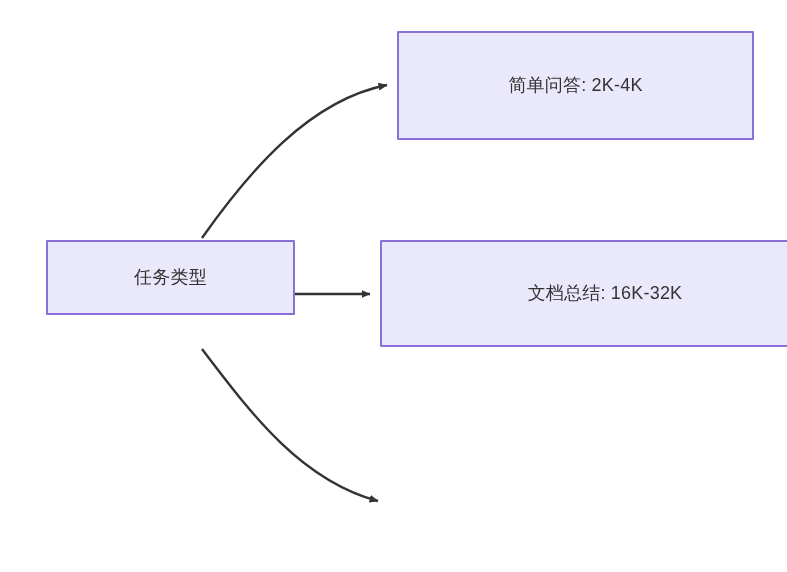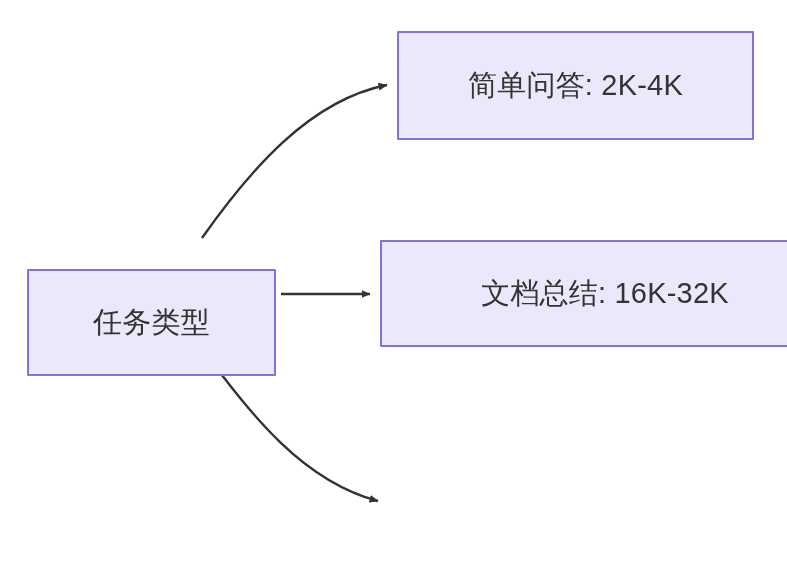--- a/index.html
+++ b/index.html
@@ -30,31 +30,30 @@
     box-sizing: border-box;
     background: #eae8fb;
     border: 2px solid #8a6fd8;
     border-radius: 1px;
     display: flex;
     align-items: center;
     justify-content: center;
   }
   .node-label {
     color: #333333;
-    font-size: 29px;
+    font-size: 18px;
     line-height: 1.2;
     white-space: nowrap;
     letter-spacing: 0.2px;
   }
   #node-source {
-    left: 27px;
+    left: 46px;
     top: 240px;
     width: 249px;
-    height: 107px;
-    margin-top: 29px;
+    height: 75px;
   }
   #node-task-1 {
     left: 397px;
     top: 31px;
     width: 357px;
     height: 109px;
   }
   #node-task-2 {
     left: 380px;
     top: 240px;

